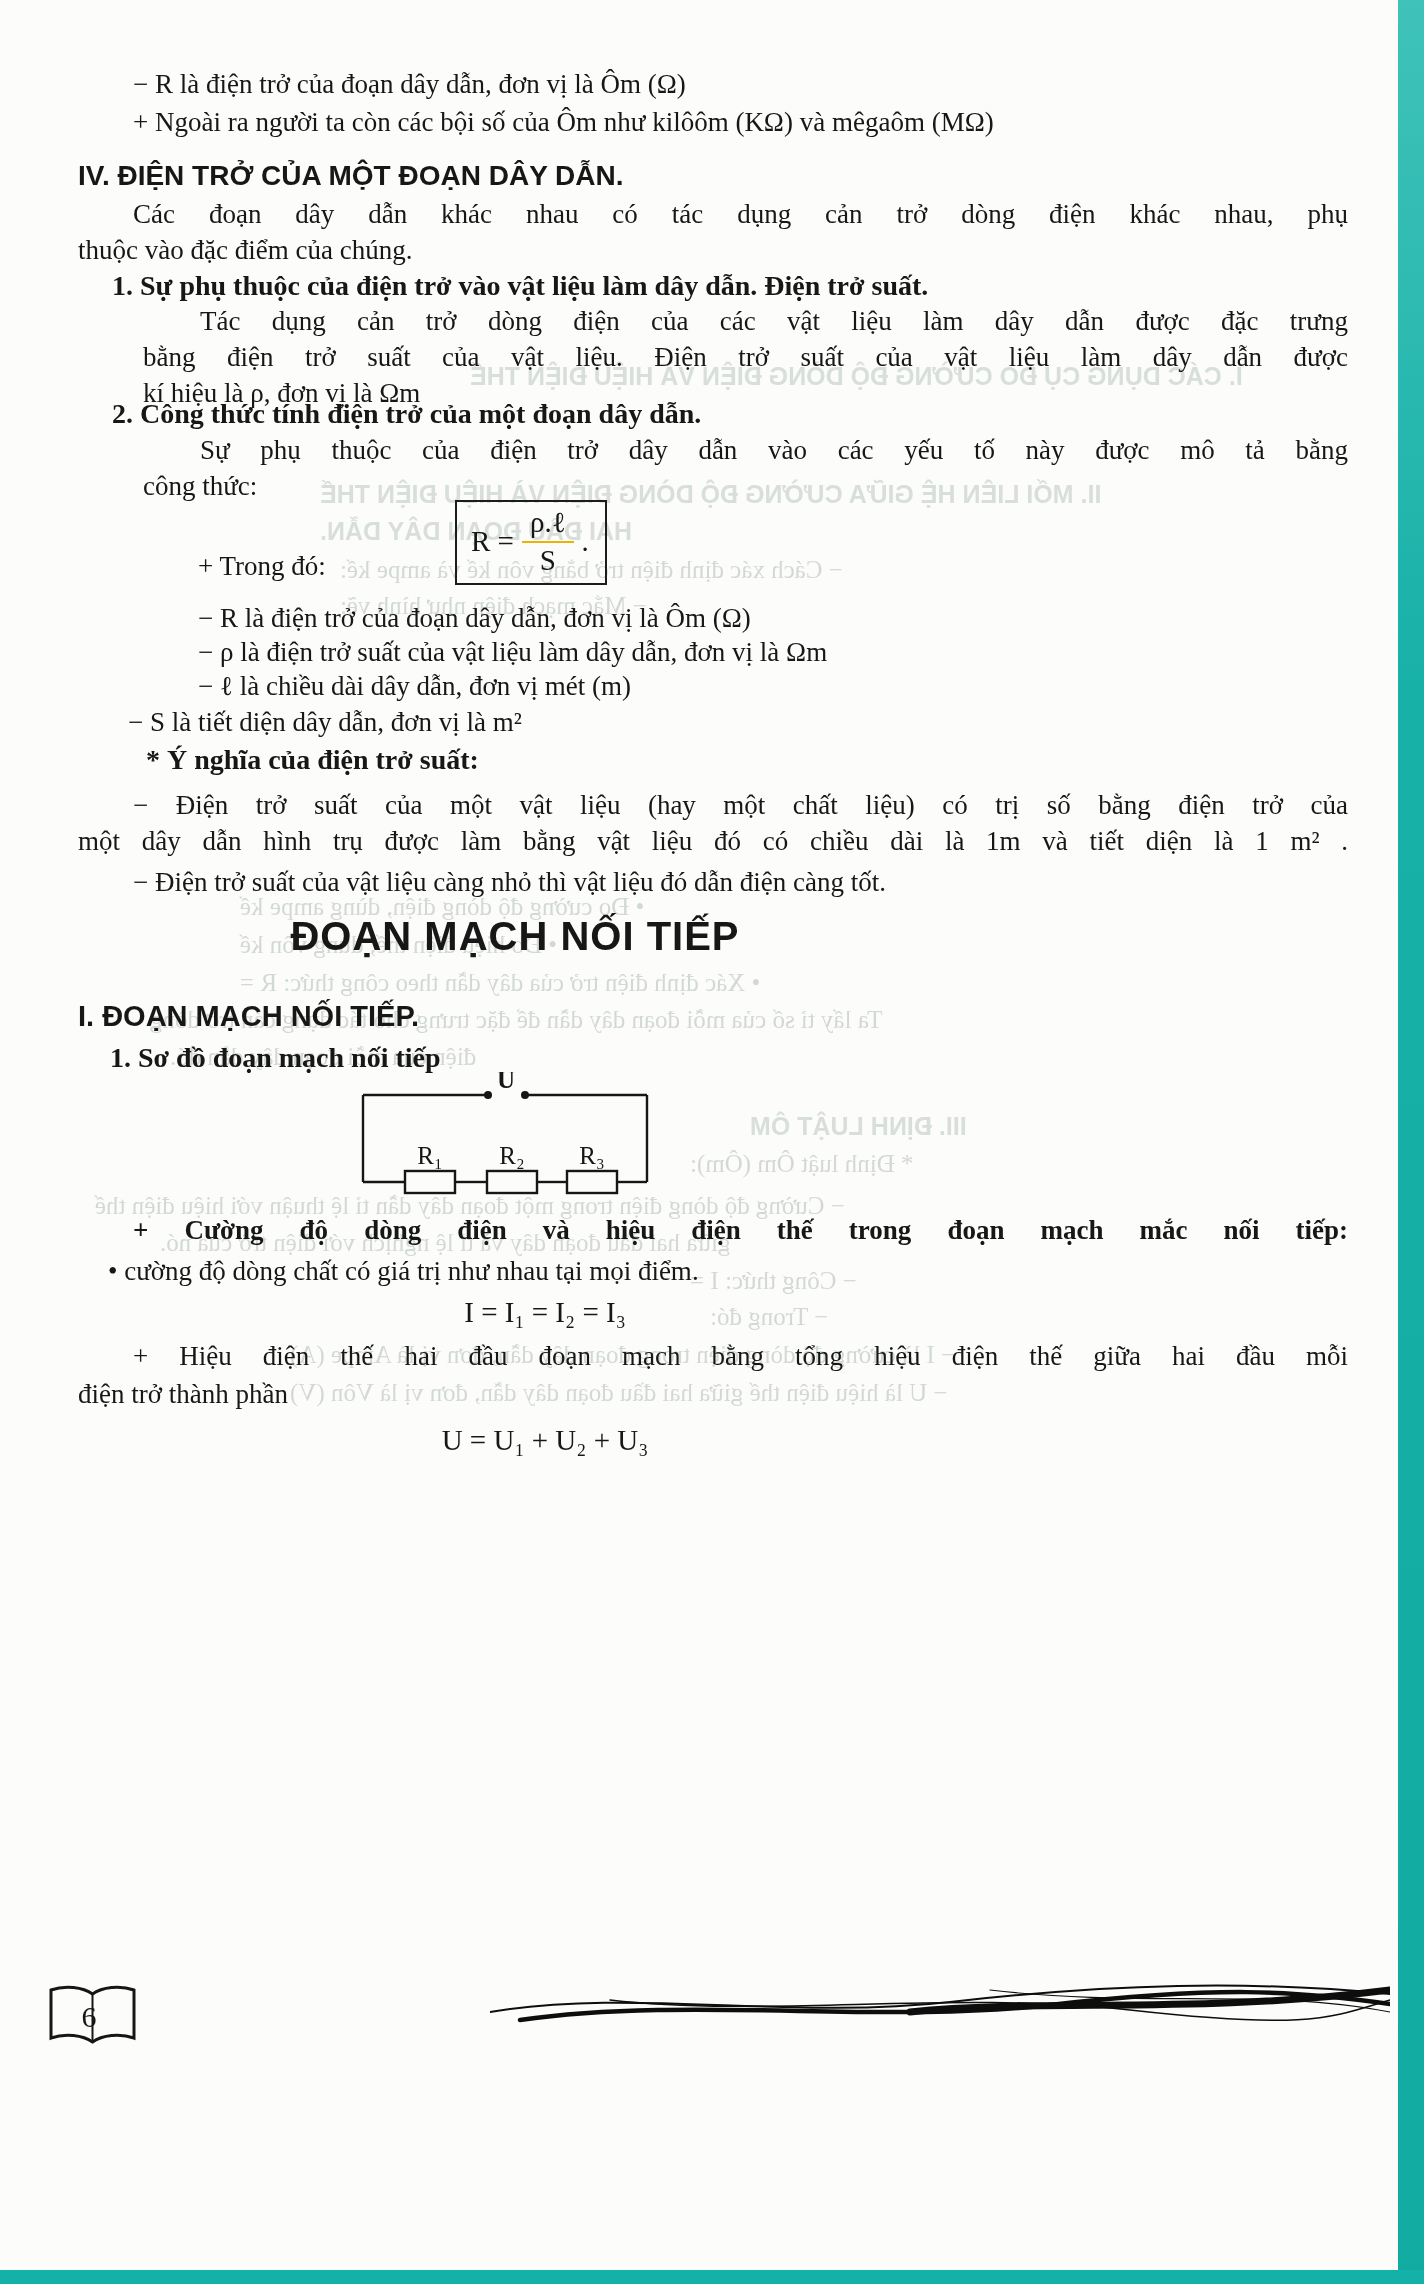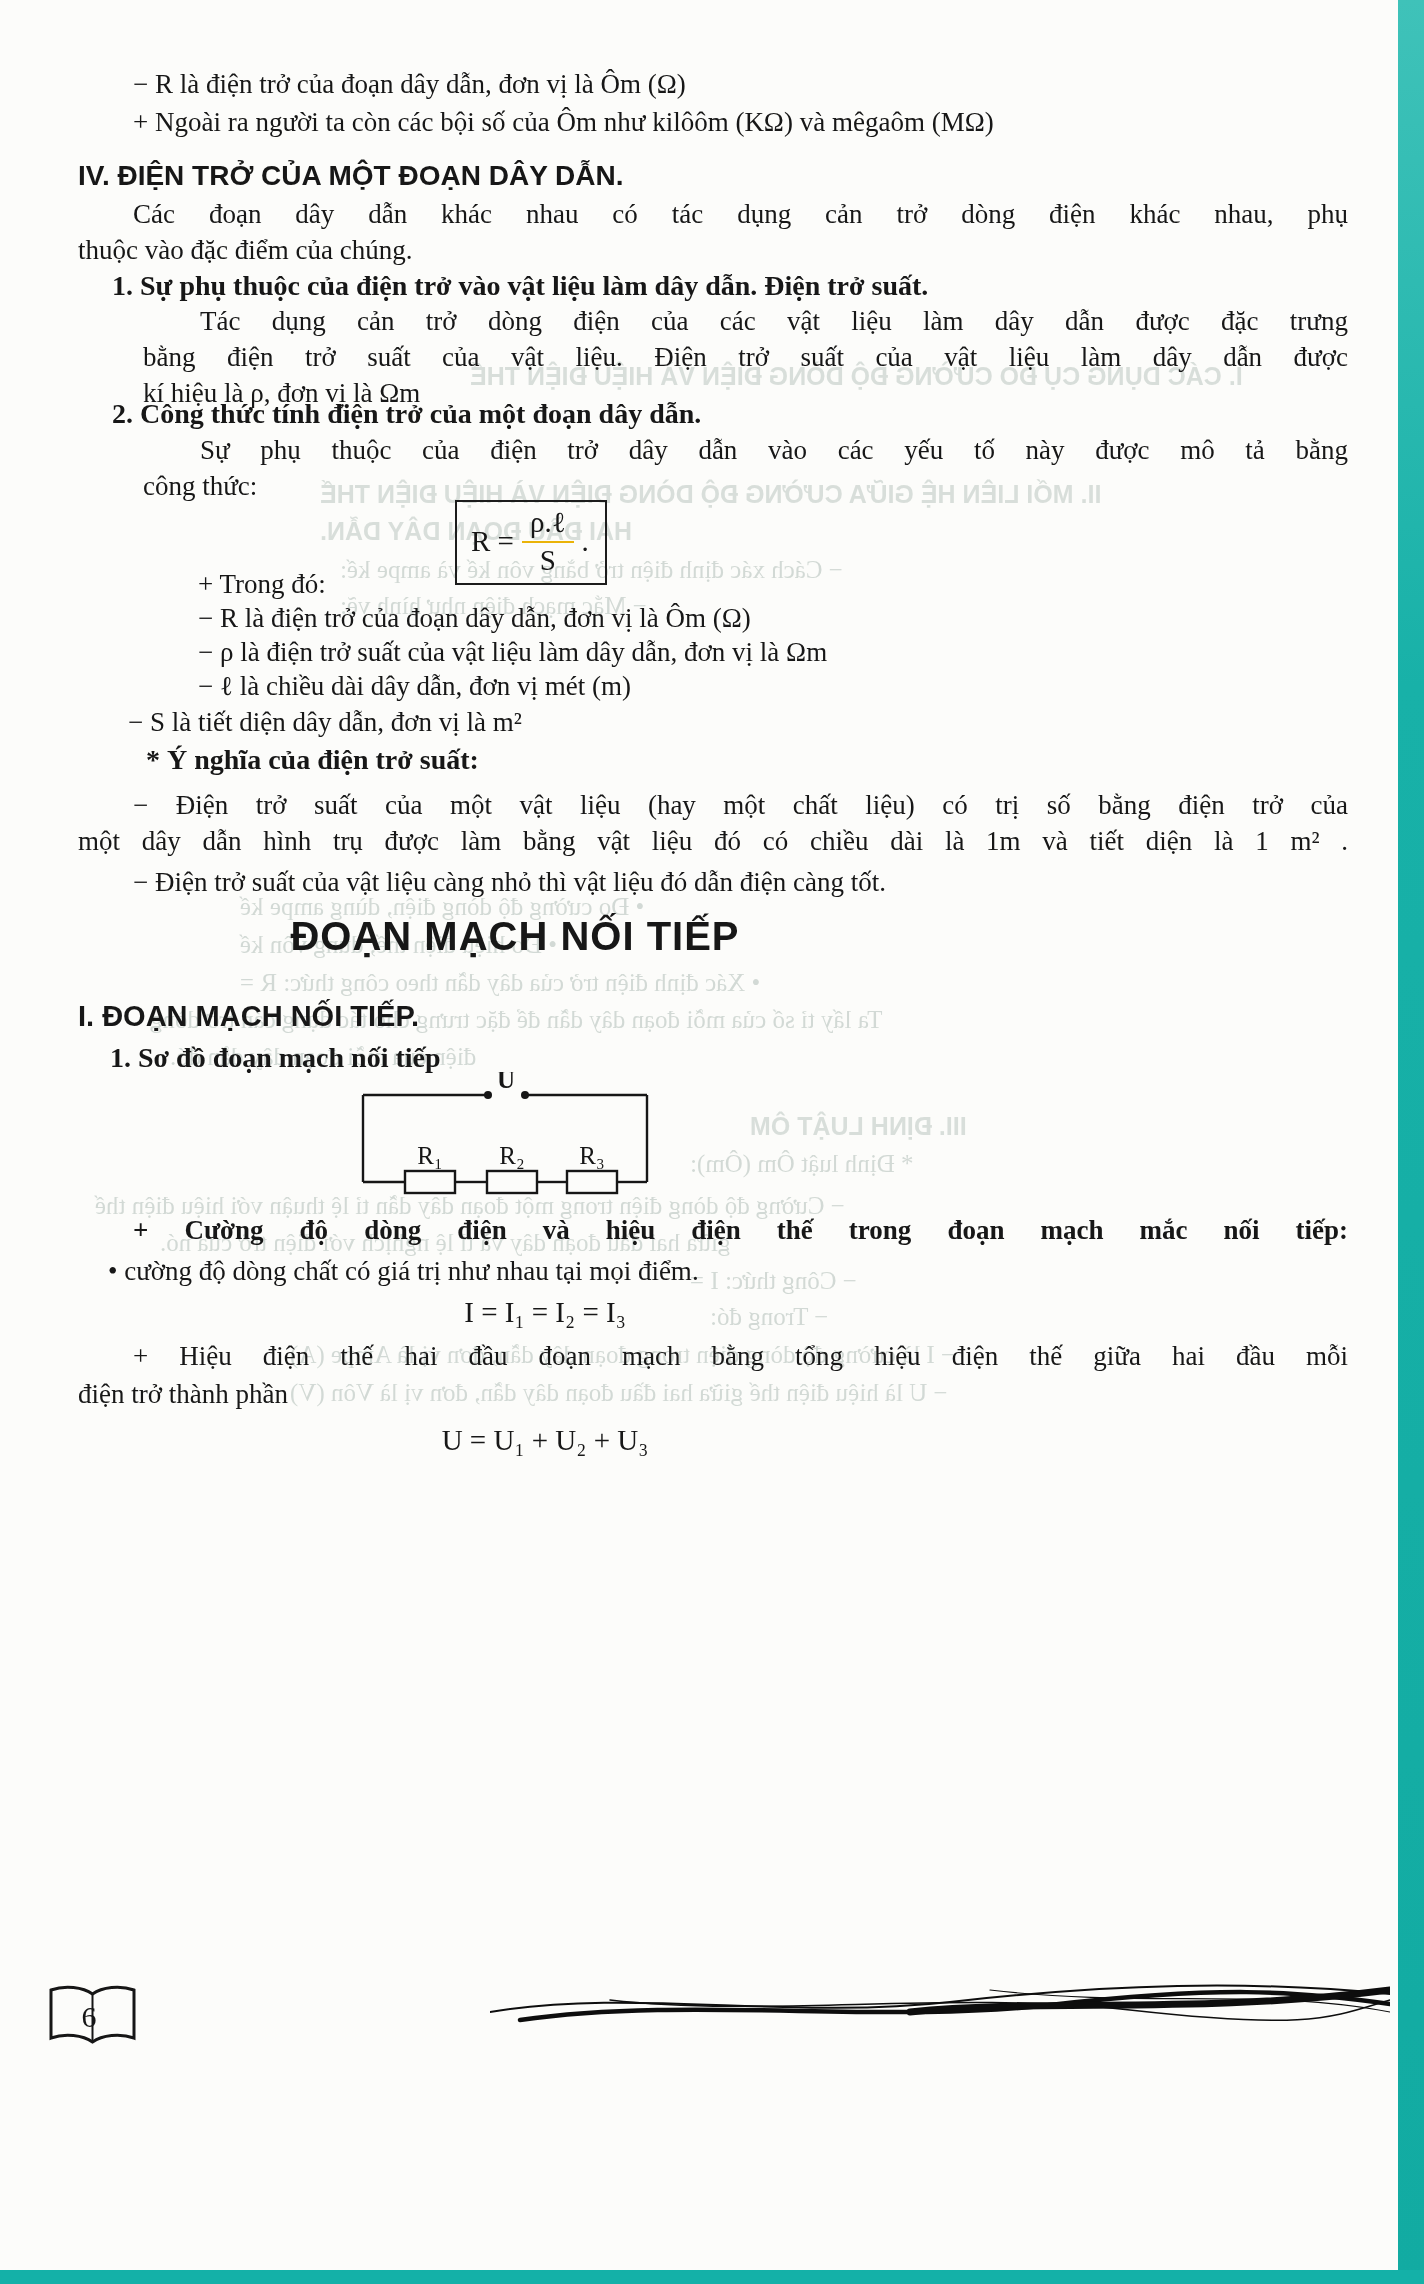--- a/index.html
+++ b/index.html
@@ -86,21 +86,21 @@
 
   <div class="formula-box" style="left:455px;top:500px;">
     <span>R =</span>
     <span class="frac">
       <span class="num">ρ.ℓ</span>
       <span class="den">S</span>
     </span>
     <span>.</span>
   </div>
 
-  <div class="t" style="left:198px;top:566px;">+ Trong đó:</div>
+  <div class="t" style="left:198px;top:548px;">+ Trong đó:</div>
   <div class="t" style="left:198px;top:600px;">− R là điện trở của đoạn dây dẫn, đơn vị là Ôm (Ω)</div>
   <div class="t" style="left:198px;top:634px;">− ρ là điện trở suất của vật liệu làm dây dẫn, đơn vị là Ωm</div>
   <div class="t" style="left:198px;top:668px;">− ℓ là chiều dài dây dẫn, đơn vị mét (m)</div>
   <div class="t" style="left:128px;top:704px;">− S là tiết diện dây dẫn, đơn vị là m²</div>
 
   <div class="t b" style="left:133px;top:742px;font-size:28px;margin-left:13px;">* Ý nghĩa của điện trở suất:</div>
   <div class="wrapln" style="left:133px;top:787px;width:1215px;">− Điện trở suất của một vật liệu (hay một chất liệu) có trị số bằng điện trở của</div>
   <div class="wrapln" style="left:78px;top:823px;width:1270px;">một dây dẫn hình trụ được làm bằng vật liệu đó có chiều dài là 1m và tiết diện là 1 m² .</div>
   <div class="t" style="left:133px;top:864px;">− Điện trở suất của vật liệu càng nhỏ thì vật liệu đó dẫn điện càng tốt.</div>
 

